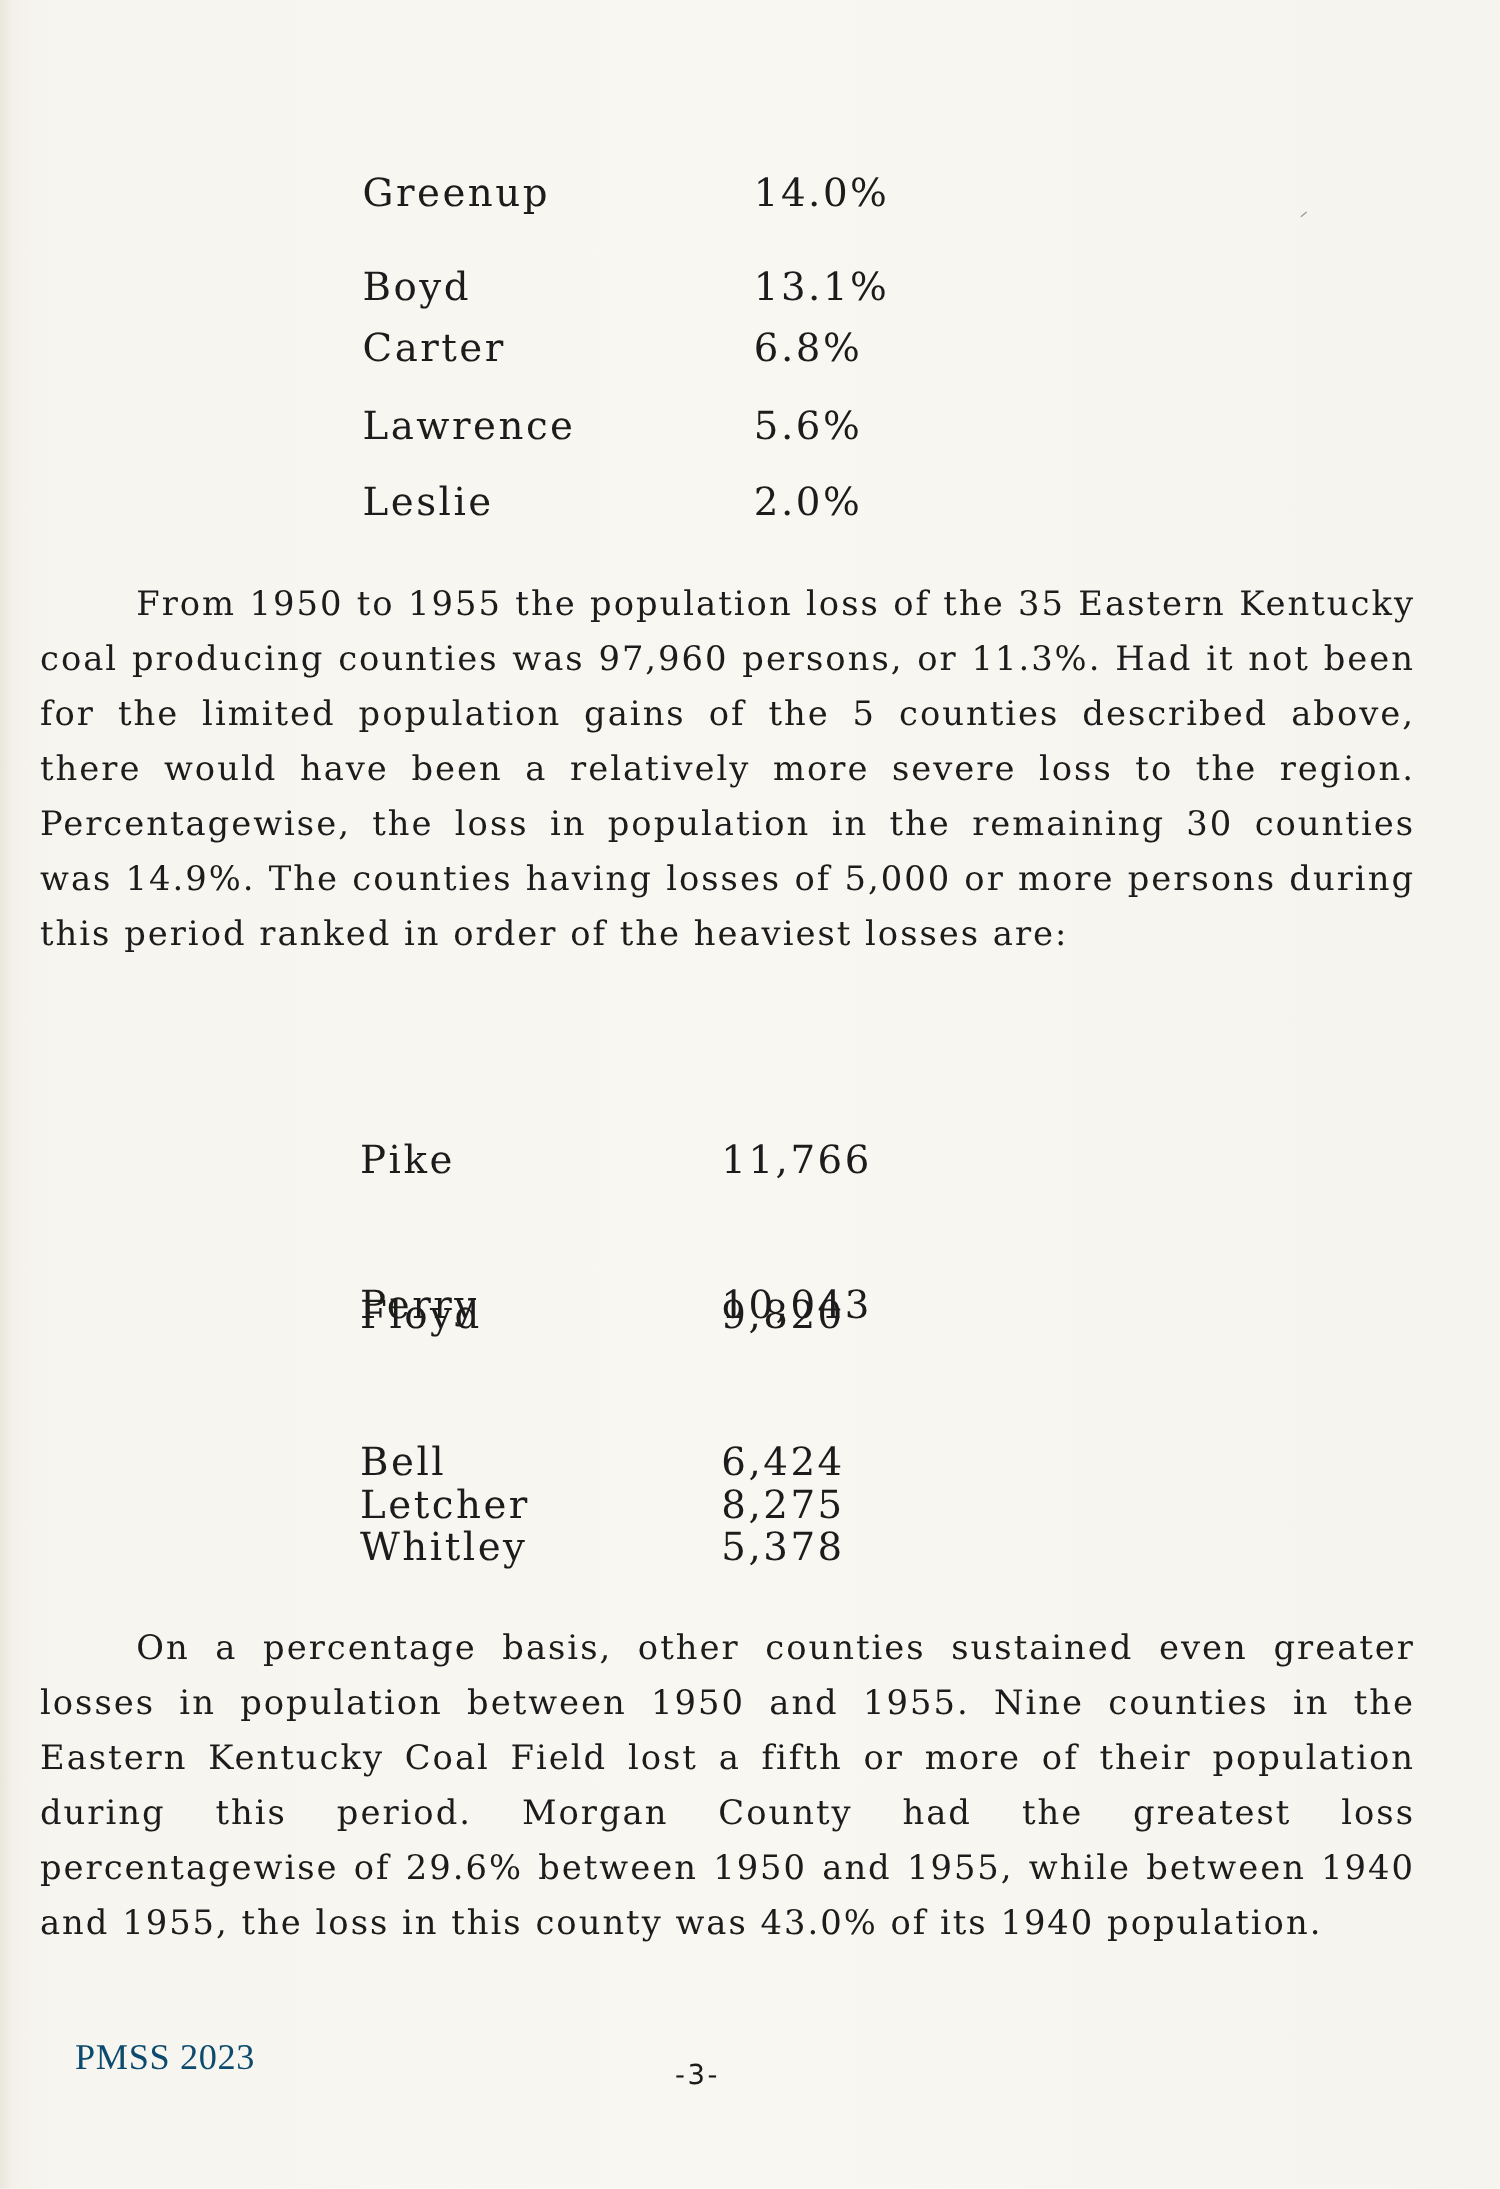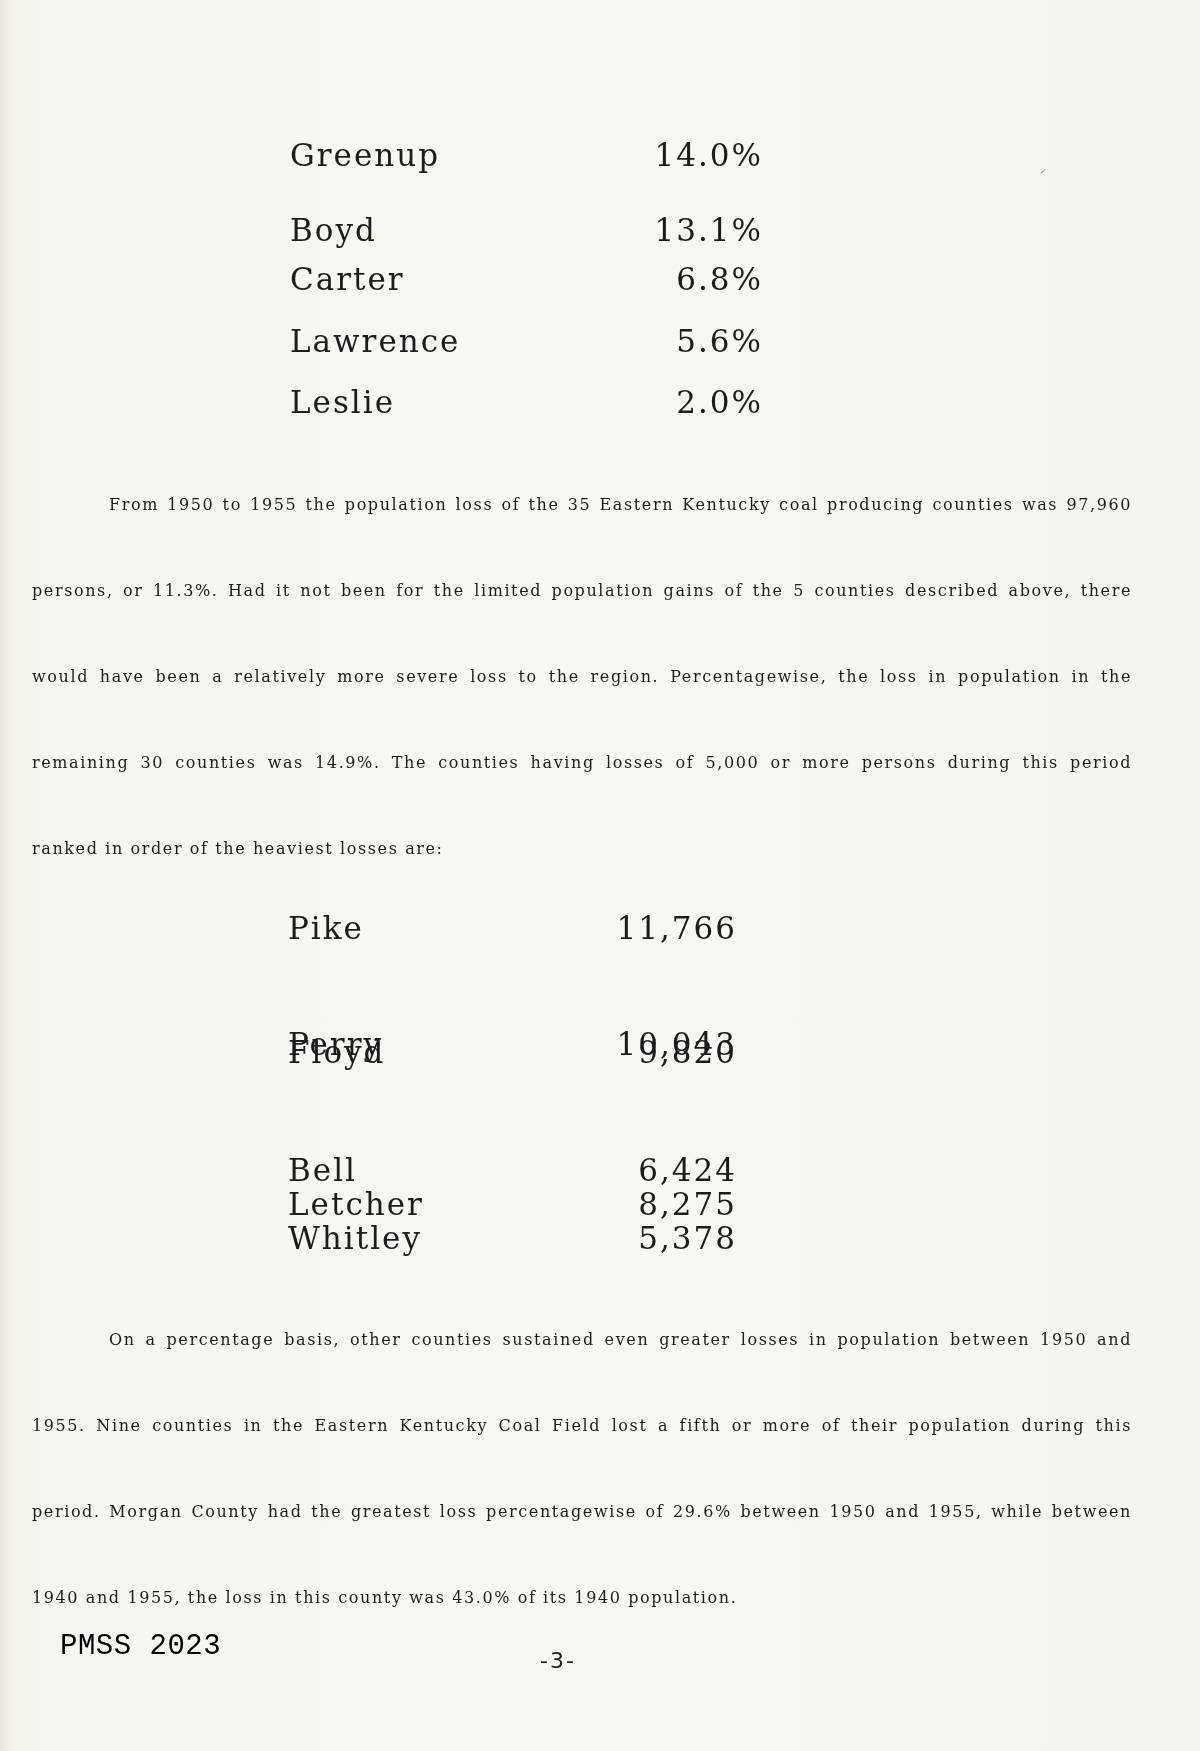--- a/index.html
+++ b/index.html
@@ -5,34 +5,34 @@
   html, body { margin: 0; padding: 0; }
   body {
     width: 1200px; height: 1751px; position: relative; overflow: hidden;
     background: linear-gradient(90deg, #e9e6dc 0px, #f3f1ea 10px, #f6f5ef 40px, #f8f7f2 600px, #f5f4ee 1200px);
     font-family: "DejaVu Serif", serif;
     color: #1c1c1c;
   }
   .list { position: absolute; left: 0; width: 1200px; }
   .row { position: absolute; left: 0; width: 1200px; height: 40px; font-size: 31px; letter-spacing: 2px; }
   .row .name { position: absolute; }
-  .row .val { position: absolute; text-align: right; }
+  .row .val { position: absolute; }
   .list1 .name { left: 290px; }
   .list1 .val { right: 437px; width: 160px; }
   .list2 .name { left: 288px; }
   .list2 .val { right: 463px; width: 160px; }
   .para {
     position: absolute; left: 32px; width: 1100px;
-    font-size: 16px; letter-spacing: 1.6px; line-height: 86px;
+    font-size: 27px; letter-spacing: 1.6px; line-height: 44px;
     text-align: justify; margin: 0;
   }
   .para .ind { display: inline-block; width: 77px; }
   .watermark {
     position: absolute; left: 60px; top: 1630px;
-    font-family: Liberation Mono, monospace; font-size: 29px; color: #000000; letter-spacing: 0.5px;
+    font-family: Liberation Serif, serif; font-size: 29px; color: #0c4a6e; letter-spacing: 0.5px;
   }
   .pagenum {
     position: absolute; left: 540px; top: 1648px;
     font-family: "DejaVu Sans", sans-serif; font-size: 22px; letter-spacing: 2px; color: #1c1c1c;
   }
   .speck { position: absolute; background: #999; }
 </style>
 </head>
 <body>
 

